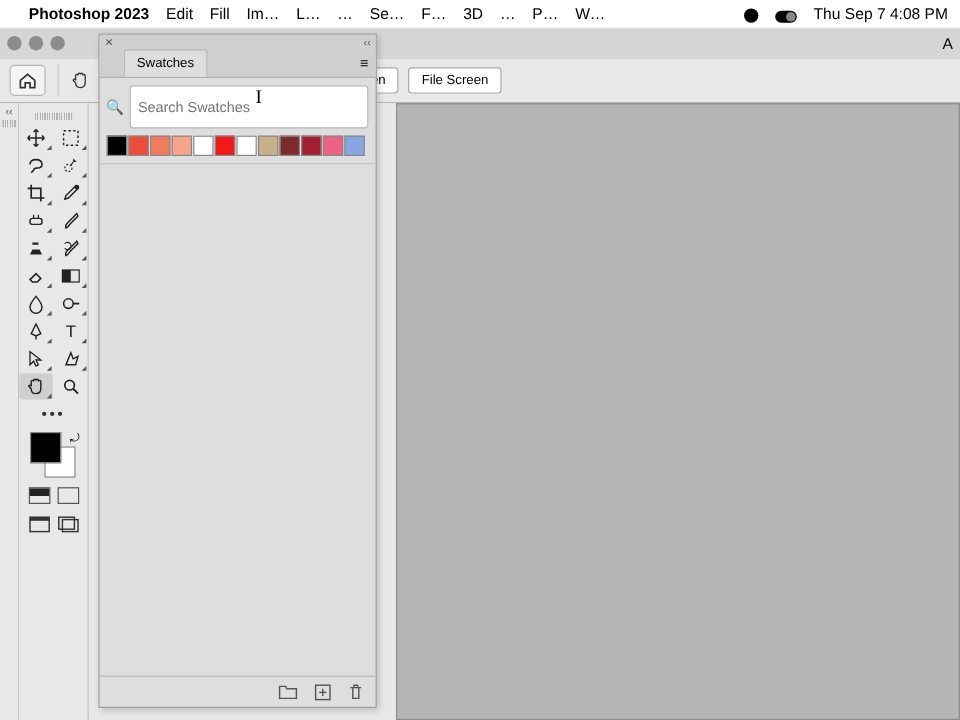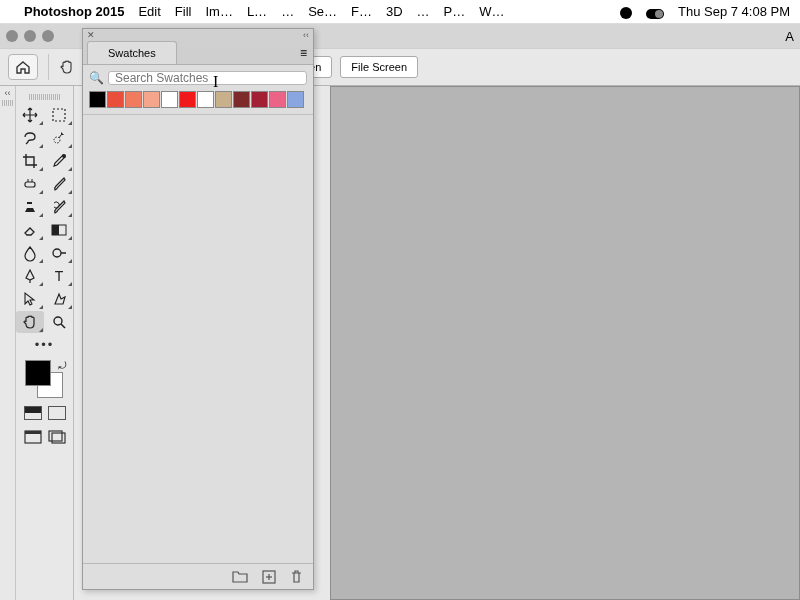--- a/index.html
+++ b/index.html
@@ -47,44 +47,44 @@
 .bottom-icons2 { display: flex; justify-content: center; gap: 6px; margin-top: 10px; }
 
 
 .canvas { position: absolute; left: 74px; top: 86px; right: 0; bottom: 0; background: #e8e8e8; }
 .canvas .doc { position: absolute; left: 256px; top: 0; right: 0; bottom: 0; background: #b5b5b5; border: 1px solid #8c8c8c; }
 
 
 .swatches { position: absolute; left: 82px; top: 28px; width: 232px; height: 562px; background: #dedede; border: 1px solid #9c9c9c; box-shadow: 2px 2px 6px rgba(0,0,0,0.2); display: flex; flex-direction: column; }
 .sw-tabrow { height: 12px; background: #d0d0d0; display: flex; align-items: center; justify-content: space-between; padding: 0 4px; font-size: 9px; color: #555; }
 .sw-tabs { height: 24px; background: #cfcfcf; display: flex; align-items: flex-end; border-bottom: 1px solid #b0b0b0; }
-.sw-tab { font-size: 11px; padding: 5px 20px; background: #dedede; border: 1px solid #b0b0b0; border-bottom: none; margin-left: 4px; border-radius: 3px 3px 0 0; }
+.sw-tab { font-size: 11px; padding: 5px 10px; background: #dedede; border: 1px solid #b0b0b0; border-bottom: none; margin-left: 20px; border-radius: 3px 3px 0 0; }
 .sw-menu { margin-left: auto; margin-right: 6px; font-size: 12px; align-self: center; }
 .sw-search { padding: 6px; display: flex; align-items: center; gap: 4px; position: relative; }
-.sw-search input { flex: 1; height: 14px; border: 1px solid #b8b8b8; border-radius: 3px; padding: 0 6px; font-size: 12px; background: #fff; }
+.sw-search input { flex: 1; height: 36px; border: 1px solid #b8b8b8; border-radius: 3px; padding: 0 6px; font-size: 12px; background: #fff; }
 .sw-search .mag { font-size: 12px; color: #555; }
 .sw-search .ibeam-cursor { position: absolute; left: 130px; top: 8px; font-size: 16px; font-family: serif; pointer-events: none; color: #000; }
 .sw-colors { padding: 0 6px 6px; display: flex; flex-wrap: wrap; gap: 1px; border-bottom: 1px solid #c0c0c0; }
 .sw-c { width: 17px; height: 17px; border: 1px solid #888; }
 .sw-body { flex: 1; }
 .sw-footer { height: 26px; border-top: 1px solid #b8b8b8; display: flex; align-items: center; justify-content: flex-end; gap: 14px; padding: 0 10px; color: #555; }
 .sw-footer svg { display: block; }
 
 
 .circ { width: 12px; height: 12px; border-radius: 50%; background: #000; }
 .toggle { width: 18px; height: 10px; border-radius: 5px; background: #000; position: relative; }
 .toggle::after { content: ''; position: absolute; right: 1px; top: 1px; width: 8px; height: 8px; background: #888; border-radius: 50%; }
 svg { overflow: visible; }
 </style>
 </head>
 <body>
 
 <div class="menubar">
   <span class="apple"></span>
-  <span class="appname">Photoshop 2015</span>
+  <span class="appname">Photoshop 2023</span>
   <span>Edit</span>
   <span>Fill</span>
   <span>Im…</span>
   <span>L…</span>
   <span>…</span>
   <span>Se…</span>
   <span>F…</span>
   <span>3D</span>
   <span>…</span>
   <span>P…</span>

